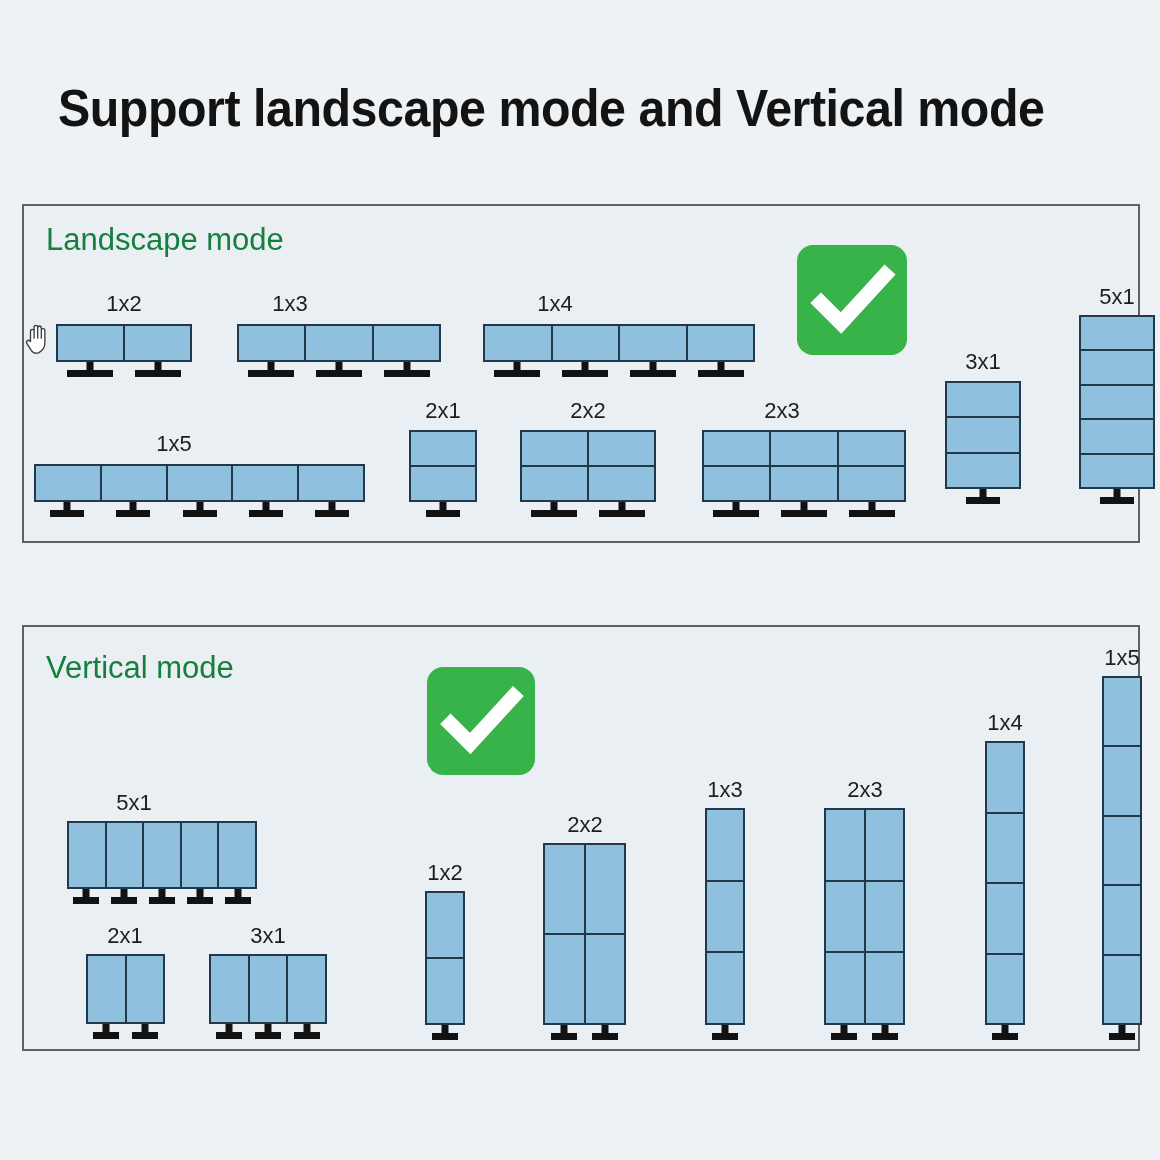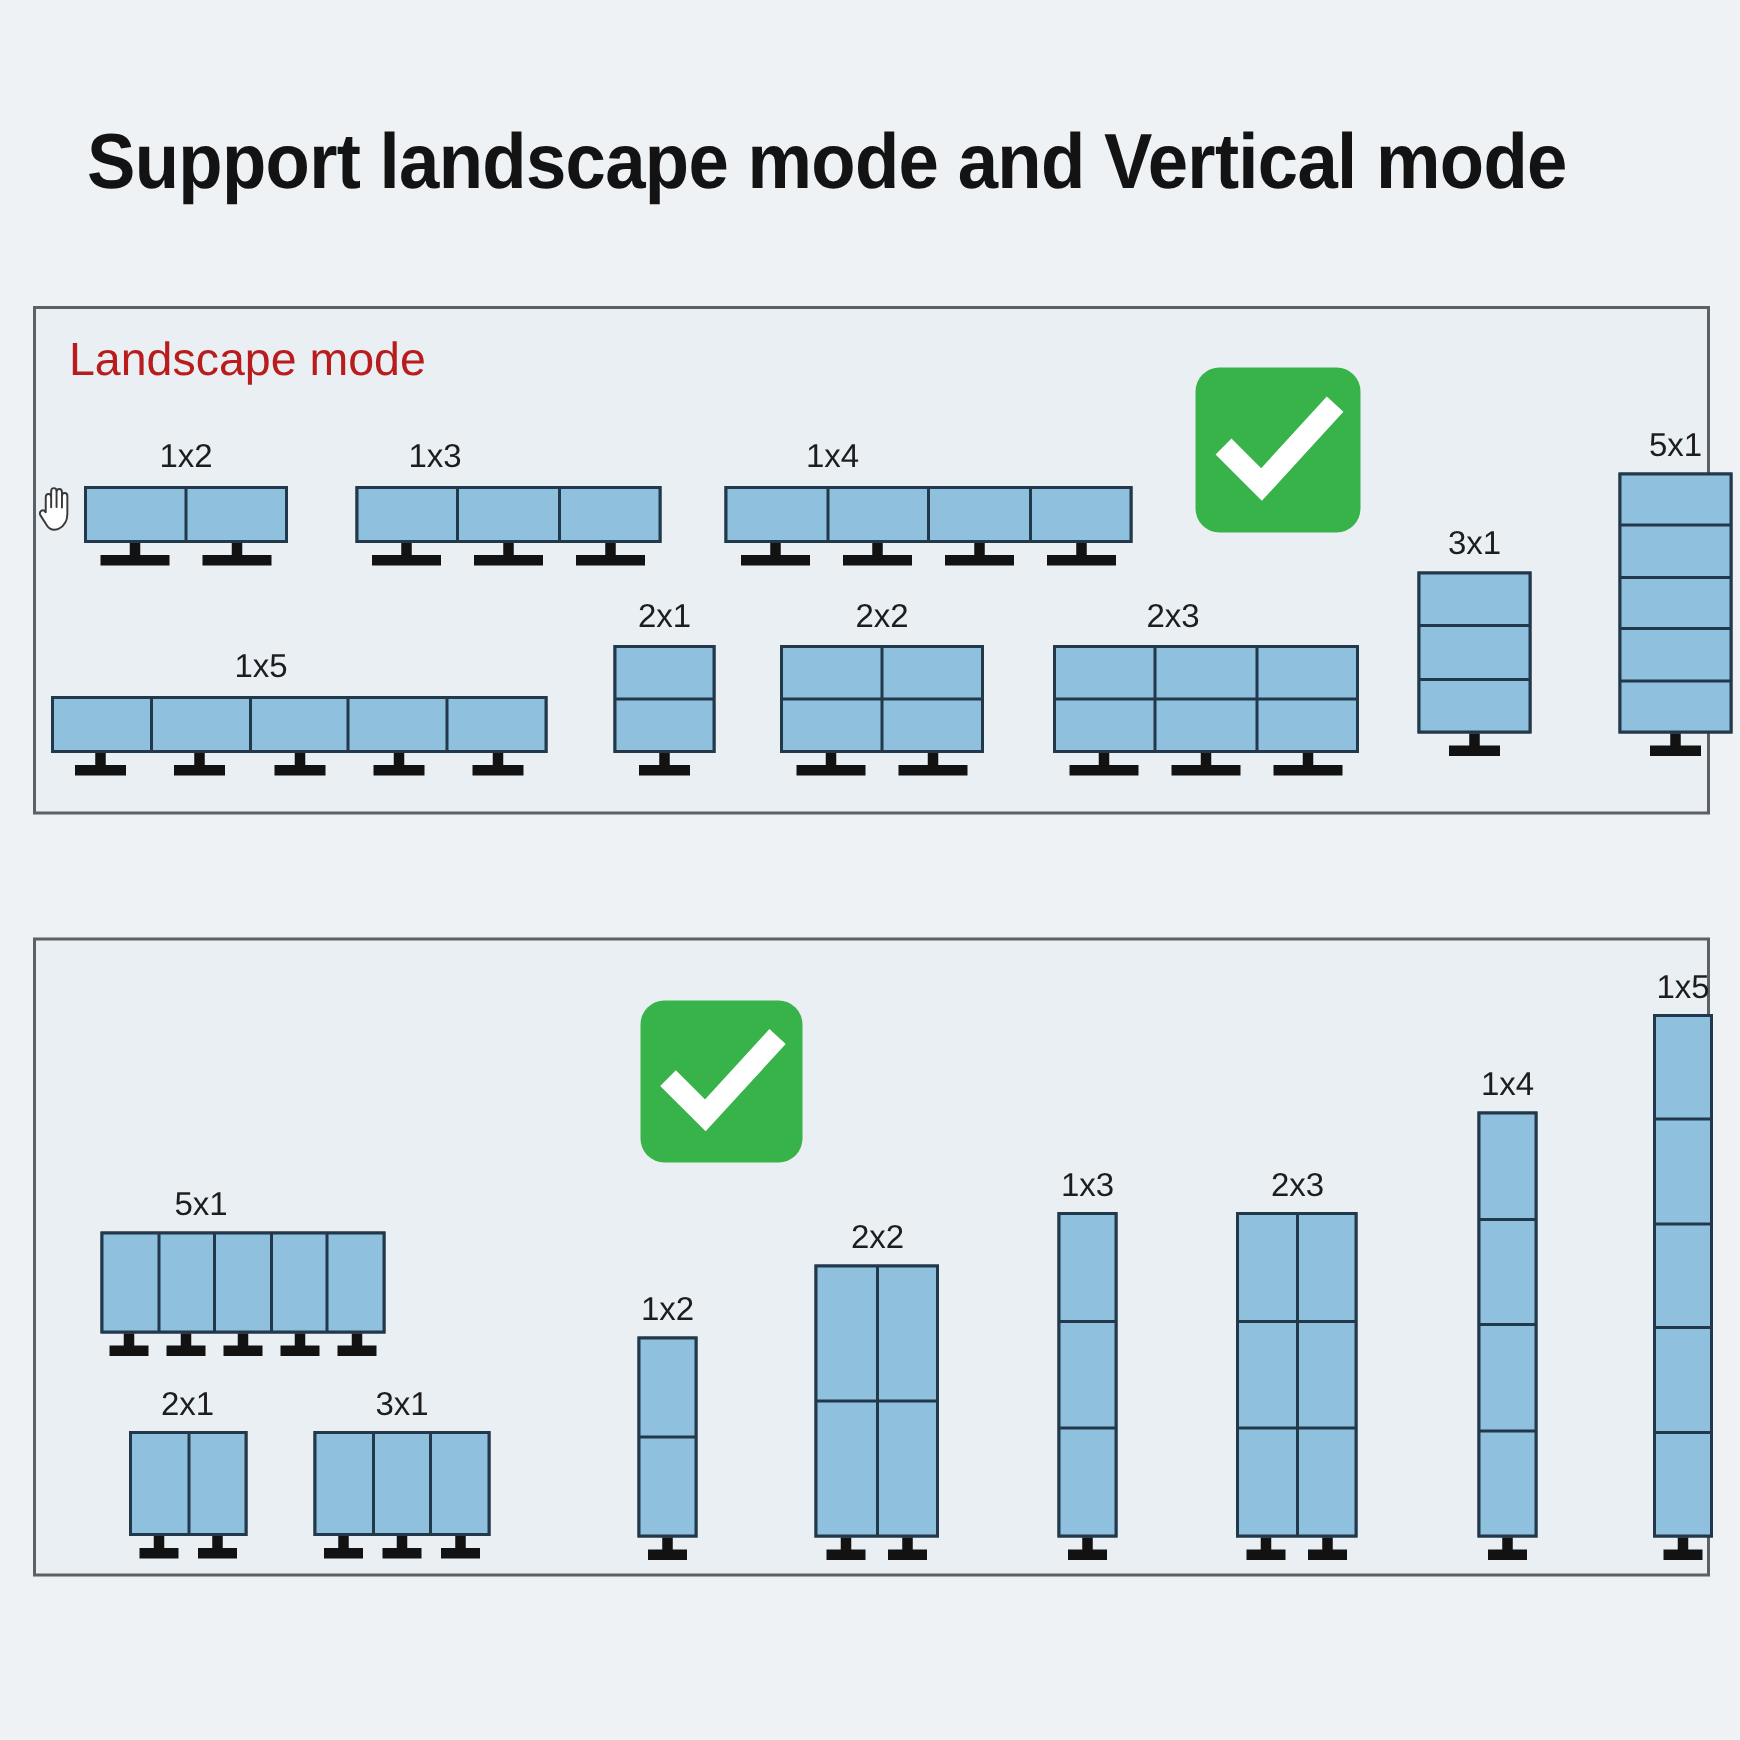--- a/index.html
+++ b/index.html
@@ -34,21 +34,21 @@
     border: 2px solid #5c6165;
     box-sizing: border-box;
   }
   #panel-landscape { left: 22px; top: 204px; width: 1118px; height: 339px; }
   #panel-vertical  { left: 22px; top: 625px; width: 1118px; height: 426px; }
 
   .panel-heading {
     position: absolute;
     font-size: 31px;
     font-weight: 400;
-    color: #b91c1c;
+    color: #15803d;
     white-space: nowrap;
   }
   #panel-landscape .panel-heading { left: 22px; top: 16px; }
   #panel-vertical  .panel-heading { left: 22px; top: 23px; }
 
   
   .check-badge {
     position: absolute;
     background: #37b34a;
     border-radius: 16px;
@@ -258,20 +258,21 @@
     <div class="stands" style="left:0; top:104px; width:204px;">
       <div class="stand"></div>
       <div class="stand"></div>
       <div class="stand"></div>
     </div>
   </div>
 </div>
 
 <div class="panel" id="panel-vertical">
 
+  <div class="panel-heading">Vertical mode</div>
 
   <div class="check-badge" style="left:403px; top:40px; width:108px; height:108px;">
     <svg viewBox="0 0 110 110" aria-hidden="true">
       <path d="M24 58 L44 78 L88 30" fill="none" stroke="#ffffff" stroke-width="15" stroke-linecap="square" stroke-linejoin="miter"></path>
     </svg>
   </div>
 
   <div class="array" style="left:43px; top:163px; width:190px;">
     <div class="array-label" style="left:67px; top:0;">5x1</div>
     <div class="screens" style="left:0; top:31px; width:190px; height:68px; grid-template-columns:repeat(5,1fr); grid-template-rows:repeat(1,1fr);">

